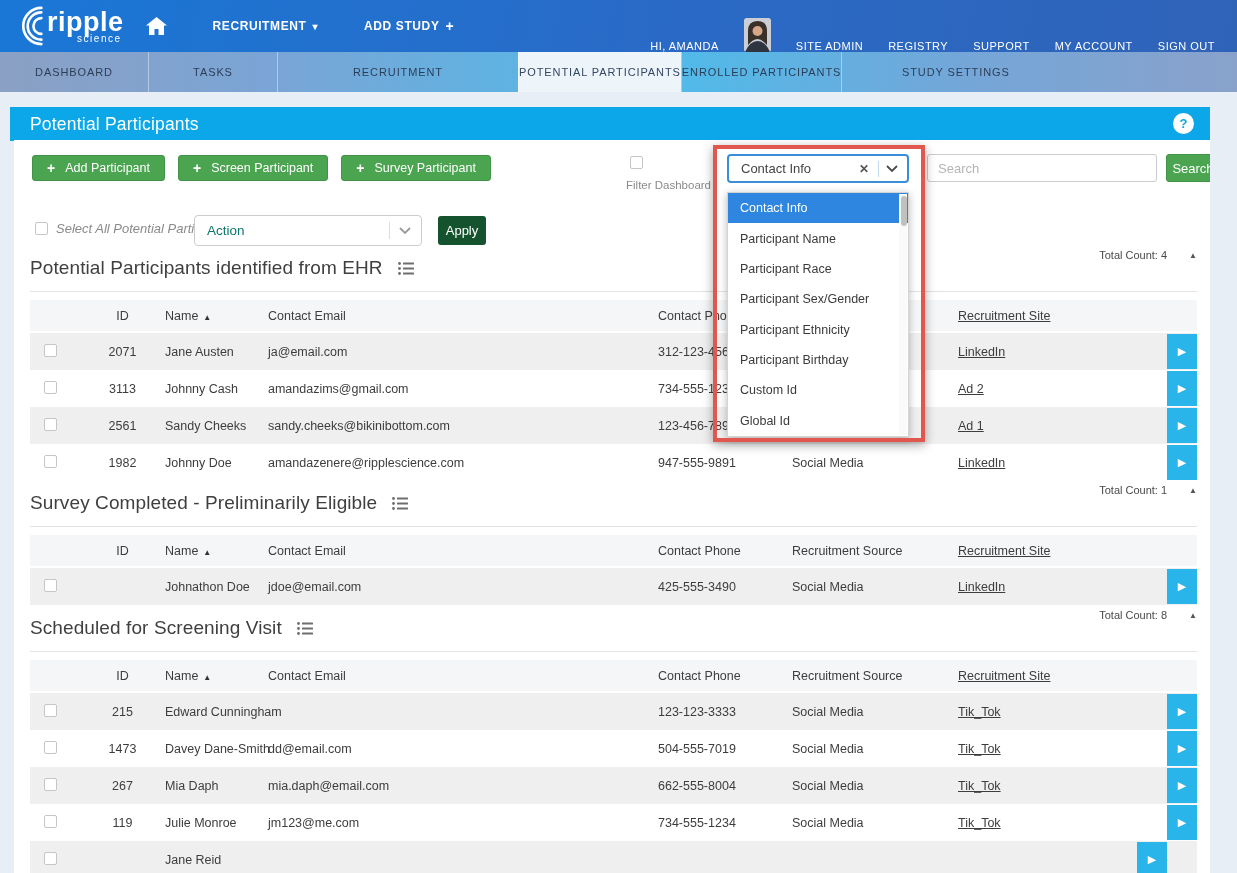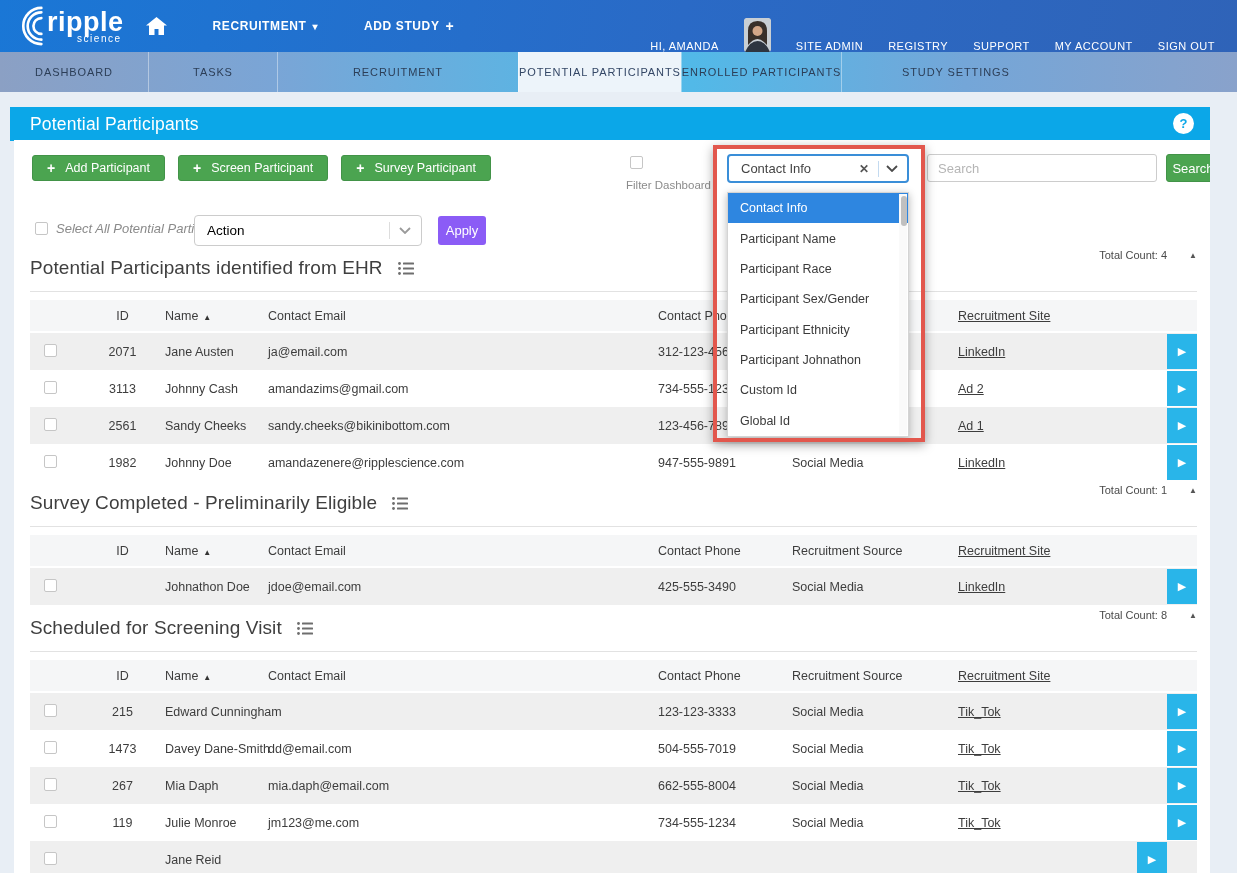--- a/index.html
+++ b/index.html
@@ -60,24 +60,24 @@
                   border-radius:3px; padding:0 10px; font-size:13px; color:#444; font-family:"Liberation Sans", sans-serif; }
   .search-input::placeholder { color:#b5b5b5; }
   .btn-search { position:absolute; left:1152px; top:14px; width:54px; height:28px; background:#4ba450;
                 border:1px solid #429348; border-radius:3px; color:#fff; font-size:13px; cursor:pointer;
                 font-family:"Liberation Sans", sans-serif; }
 
   .bulk-cb { position:absolute; left:21px; top:82px; }
   .bulk-label { position:absolute; left:42px; top:81px; font-style:italic; font-size:13px; color:#8a8a8a; }
   .action-select { position:absolute; left:180px; top:75px; width:228px; height:31px; border:1px solid #ccc;
                    border-radius:4px; background:#fff; display:flex; align-items:center; padding-left:12px; cursor:pointer; }
-  .action-text { flex:1; font-size:13.5px; color:#000000; }
+  .action-text { flex:1; font-size:13.5px; color:#0f766e; }
   .sel-divider { width:1px; height:17px; background:#ddd; margin-right:9px; }
   .sel-chevron { margin-right:10px; display:flex; }
-  .btn-apply { position:absolute; left:424px; top:76px; width:48px; height:29px; background:#8b5cf6; border:none;
+  .btn-apply { position:absolute; left:424px; top:76px; width:48px; height:29px; background:#14532d; border:none;
                border-radius:3px; color:#fff; font-size:13px; cursor:default; font-family:"Liberation Sans", sans-serif; }
 
   
   .section { position:absolute; left:16px; width:1167px; }
   .section-head { position:relative; height:26px; margin-bottom:10px; display:flex; align-items:center; }
   .section-title { font-size:19px; color:#3f3f3f; font-weight:normal; letter-spacing:0.1px; }
   .list-icon { margin-left:15px; display:flex; cursor:pointer; }
   .total { position:absolute; right:0; top:-6px; font-size:11px; color:#4a4a4a; display:flex; align-items:center; gap:22px;justify-content:center; }
   .collapse { font-size:8px; color:#555; cursor:pointer; }
   .hr { border-top:1px solid #e2e2e2; margin-bottom:8px; }
@@ -441,21 +441,21 @@
             <path d="M1 1 L6 6 L11 1"></path>
           </svg>
       </span>
     </div>
     <div class="listbox">
       <div class="opt selected">Contact Info</div>
         <div class="opt">Participant Name</div>
         <div class="opt">Participant Race</div>
         <div class="opt">Participant Sex/Gender</div>
         <div class="opt">Participant Ethnicity</div>
-        <div class="opt">Participant Johnathon</div>
+        <div class="opt">Participant Birthday</div>
         <div class="opt">Custom Id</div>
         <div class="opt">Global Id</div>
         <span class="scroll-track"></span>
       <span class="scroll-thumb"></span>
     </div>
 
     <div class="annotation"></div>
 
   </div>
 </div>

